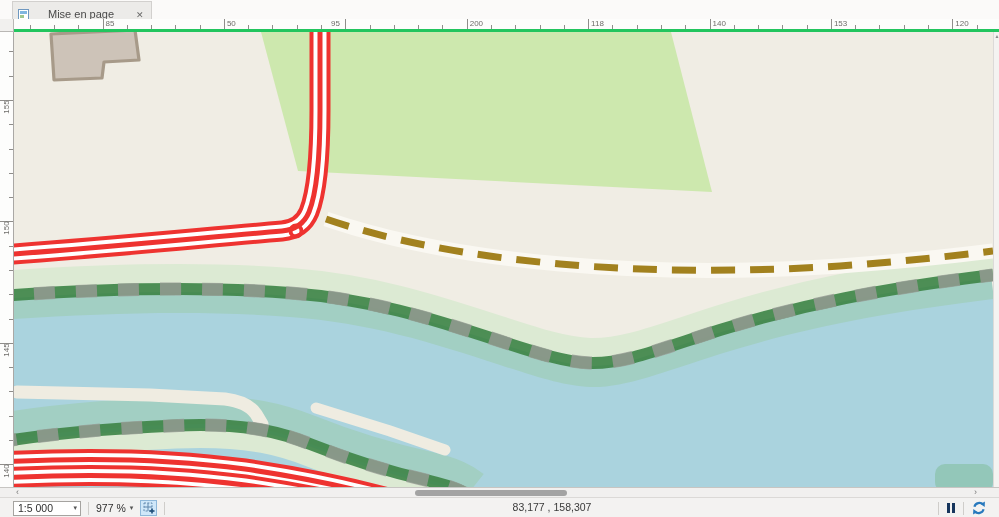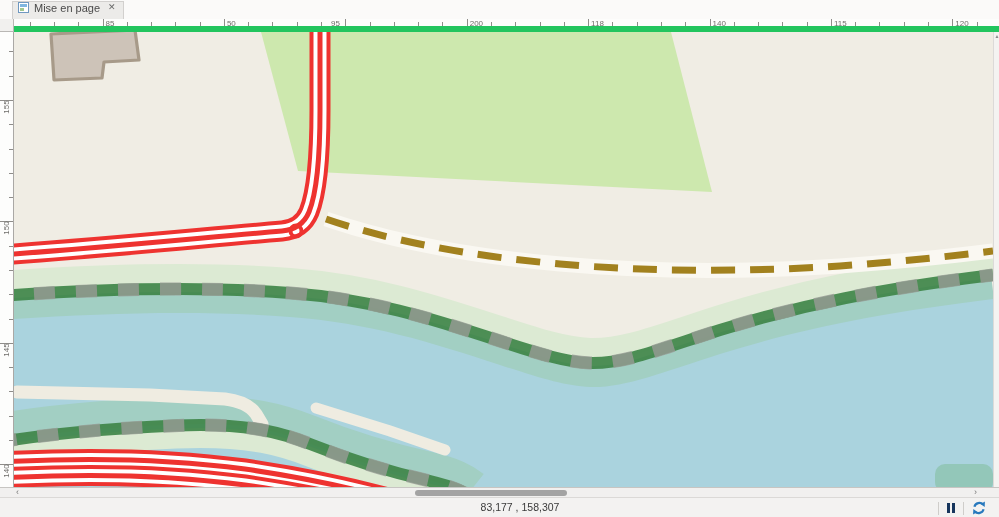--- a/index.html
+++ b/index.html
@@ -3,32 +3,32 @@
 <meta charset="utf-8">
 <style>
   html,body{margin:0;padding:0;}
   #app{position:relative;width:999px;height:517px;background:#f3f2f1;
        font-family:"Liberation Sans","DejaVu Sans",sans-serif;overflow:hidden;
        -webkit-font-smoothing:antialiased;}
   
   #tabrow{position:absolute;left:0;top:0;width:999px;height:19px;background:#fbfaf9;
           border-bottom:1px solid #d9d7d5;}
   #tab{position:absolute;left:12px;top:1px;height:18px;background:#ecebe9;
-       border:1px solid #d2d0ce;border-bottom:none;display:flex;align-items:flex-start;
-       padding:0 7px 0 5px;gap:5px;}
+       border:1px solid #d2d0ce;border-bottom:none;display:flex;align-items:flex-end;
+       padding:0 7px 0 5px;gap:19px;}
   #tab .ticon{width:11px;height:11px;position:relative;background:#fff;border:1px solid #6f98c0;box-sizing:border-box;}
   #tab .ticon::before{content:"";position:absolute;left:1px;top:1px;width:7px;height:3px;background:#7fb6e0;}
   #tab .ticon::after{content:"";position:absolute;left:1px;bottom:1px;width:4px;height:3px;background:#9fc790;}
   #tab .tlabel{font-size:11px;color:#4a4a4a;white-space:nowrap;}
   #tab .tclose{font-size:9px;color:#6a6a6a;margin-left:3px;cursor:default;}
   
   #corner{position:absolute;left:0;top:19px;width:14px;height:13px;background:#f1f0ee;
           border-right:1px solid #b9b7b4;border-bottom:1px solid #b9b7b4;box-sizing:border-box;}
   #topruler{position:absolute;left:14px;top:19px;width:985px;height:13px;background:#fdfdfc;
-            border-bottom:6px solid #22c55e;box-sizing:border-box;overflow:hidden;}
+            border-bottom:3px solid #22c55e;box-sizing:border-box;overflow:hidden;}
   #leftruler{position:absolute;left:0;top:32px;width:14px;height:455px;background:#fdfdfc;
              border-right:1px solid #aaa8a5;box-sizing:border-box;overflow:hidden;}
   .tick-v{position:absolute;width:1px;background:#8f8d8a;}
   .tick-h{position:absolute;height:1px;background:#8f8d8a;}
   .rlabel{position:absolute;font-size:8px;color:#6e6c69;line-height:8px;}
   .rlabel-left{width:14px;text-align:center;transform:rotate(-90deg);transform-origin:center;}
   
   #mapwrap{position:absolute;left:14px;top:32px;width:979px;height:455px;overflow:hidden;background:#f0ede4;}
   
   .f-paper{fill:var(--paper)} .f-grass{fill:var(--grass)} .f-water{fill:var(--water)}
@@ -58,21 +58,21 @@
   #sb-left{position:absolute;left:13px;top:0;height:20px;display:flex;align-items:center;gap:7px;}
   .sep{width:1px;height:13px;background:#cfcdca;}
   #scalebox{width:68px;height:15px;background:#fff;border:1px solid #a5a3a0;display:flex;
             align-items:center;justify-content:space-between;padding:0 3px 0 4px;box-sizing:border-box;}
   #scalebox .val{font-size:10.5px;color:#2f2f2f;}
   .caret{font-size:7px;color:#555;}
   #zoompct{display:flex;align-items:center;gap:4px;}
   #zoompct .val{font-size:10.5px;color:#2f2f2f;}
   #gridbtn{width:17px;height:16px;background:#cfe7f9;border:1px solid #8fb8da;box-sizing:border-box;
            display:flex;align-items:center;justify-content:center;}
-  #coords{position:absolute;left:520px;top:3px;transform:translateX(-50%);font-size:10.5px;color:#3a3a3a;white-space:nowrap;}
+  #coords{position:absolute;left:552px;top:3px;transform:translateX(-50%);font-size:10.5px;color:#3a3a3a;white-space:nowrap;}
   #sb-right{position:absolute;right:12px;top:0;height:20px;display:flex;align-items:center;gap:7px;}
   #pausebtn{display:flex;gap:2.5px;align-items:center;padding:0 1px;}
   #pausebtn i{display:block;width:3px;height:10px;background:var(--pause_color);}
 </style>
 </head>
 <body>
 
 <div id="app">
 
   <div id="tabrow">
@@ -91,21 +91,21 @@
       <span class="rlabel" style="left: 212.9px; top: 1px;">50</span>
       <div class="tick-v" style="left: 331.3px; top: 0px; height: 13px;"></div>
       <span class="rlabel" style="left: 317px; top: 1px;">95</span>
       <div class="tick-v" style="left: 452.7px; top: 0px; height: 13px;"></div>
       <span class="rlabel" style="left: 455.7px; top: 1px;">200</span>
       <div class="tick-v" style="left: 574.1px; top: 0px; height: 13px;"></div>
       <span class="rlabel" style="left: 577.1px; top: 1px;">118</span>
       <div class="tick-v" style="left: 695.5px; top: 0px; height: 13px;"></div>
       <span class="rlabel" style="left: 698.5px; top: 1px;">140</span>
       <div class="tick-v" style="left: 816.9px; top: 0px; height: 13px;"></div>
-      <span class="rlabel" style="left: 819.9px; top: 1px;">115</span>
+      <span class="rlabel" style="left: 819.9px; top: 1px;">153</span>
       <div class="tick-v" style="left: 938.3px; top: 0px; height: 13px;"></div>
       <span class="rlabel" style="left: 941.3px; top: 1px;">120</span>
       <div class="tick-v" style="left: 15.66px; bottom: 0px; height: 4px;"></div>
       <div class="tick-v" style="left: 39.94px; bottom: 0px; height: 4px;"></div>
       <div class="tick-v" style="left: 64.22px; bottom: 0px; height: 4px;"></div>
       <div class="tick-v" style="left: 112.78px; bottom: 0px; height: 4px;"></div>
       <div class="tick-v" style="left: 137.06px; bottom: 0px; height: 4px;"></div>
       <div class="tick-v" style="left: 161.34px; bottom: 0px; height: 4px;"></div>
       <div class="tick-v" style="left: 185.62px; bottom: 0px; height: 4px;"></div>
       <div class="tick-v" style="left: 234.18px; bottom: 0px; height: 4px;"></div>
@@ -220,20 +220,41 @@
     <div class="arr">▲</div>
   </div>
 
   <div id="hscroll">
     <span class="harr" style="left:16px;">‹</span>
     <div id="hthumb"></div>
     <span class="harr" style="right:22px;">›</span>
   </div>
 
   <div id="statusbar">
+    <div id="sb-left">
+      <div id="scalebox">
+        <span class="val">1:5 000</span>
+        <span class="caret">▾</span>
+      </div>
+      <div class="sep"></div>
+      <div id="zoompct">
+        <span class="val">977 %</span>
+        <span class="caret">▾</span>
+      </div>
+      <div id="gridbtn">
+        <svg width="12" height="12" viewBox="0 0 12 12">
+          <rect x="1" y="1" width="8" height="8" fill="none" stroke="#5f87ad" stroke-width="1" stroke-dasharray="2 1.4"></rect>
+          <line x1="1" y1="5" x2="9" y2="5" stroke="#5f87ad" stroke-width="1"></line>
+          <line x1="5" y1="1" x2="5" y2="9" stroke="#5f87ad" stroke-width="1"></line>
+          <line x1="9" y1="6.5" x2="9" y2="11.5" stroke="#1f4e79" stroke-width="1.6"></line>
+          <line x1="6.5" y1="9" x2="11.5" y2="9" stroke="#1f4e79" stroke-width="1.6"></line>
+        </svg>
+      </div>
+      <div class="sep"></div>
+    </div>
 
     <div id="coords">83,177 , 158,307</div>
 
     <div id="sb-right">
       <div class="sep"></div>
       <div id="pausebtn">
         <i></i>
           <i></i>
       </div>
       <div class="sep"></div>

